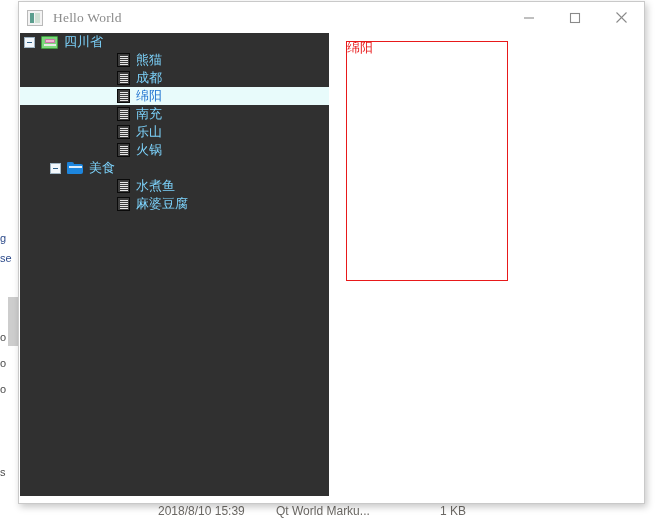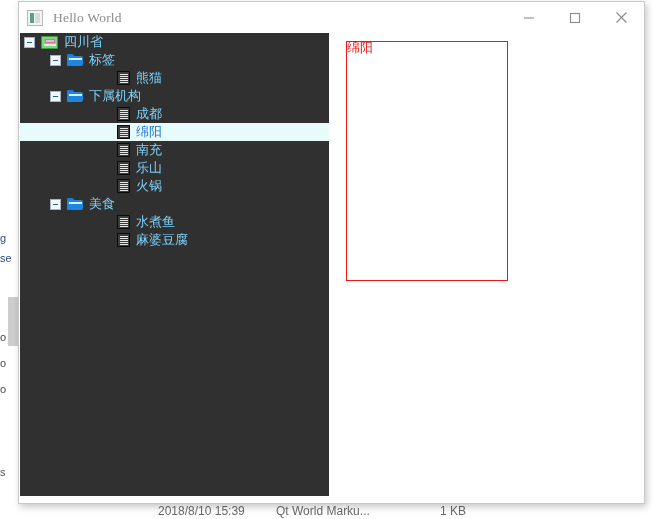--- a/index.html
+++ b/index.html
@@ -335,134 +335,110 @@
         <div class="expander"></div>
         <div class="gap6"></div>
         <div class="ico-drive">
             <div class="slot"></div>
             <div class="line"></div>
           </div>
         <div class="gap6"></div>
         <span class="tree-label">四川省</span>
       </div>
 
+
+      <div class="tree-row">
+        <div class="spacer" style="width:97px;"></div>
+        <div class="ico-doc">
+            <i></i>
+            <i></i>
+            <i></i>
+            <i></i>
+            <i></i>
+          </div>
+        <div class="gap6"></div>
+        <span class="tree-label">熊猫</span>
+      </div>
+
+
+      <div class="tree-row">
+        <div class="spacer" style="width:97px;"></div>
+        <div class="ico-doc">
+            <i></i>
+            <i></i>
+            <i></i>
+            <i></i>
+            <i></i>
+          </div>
+        <div class="gap6"></div>
+        <span class="tree-label">成都</span>
+      </div>
+
+      <div class="tree-row selected">
+        <div class="spacer" style="width:97px;"></div>
+        <div class="ico-doc">
+            <i></i>
+            <i></i>
+            <i></i>
+            <i></i>
+            <i></i>
+          </div>
+        <div class="gap6"></div>
+        <span class="tree-label">绵阳</span>
+      </div>
+
+      <div class="tree-row">
+        <div class="spacer" style="width:97px;"></div>
+        <div class="ico-doc">
+            <i></i>
+            <i></i>
+            <i></i>
+            <i></i>
+            <i></i>
+          </div>
+        <div class="gap6"></div>
+        <span class="tree-label">南充</span>
+      </div>
+
+      <div class="tree-row">
+        <div class="spacer" style="width:97px;"></div>
+        <div class="ico-doc">
+            <i></i>
+            <i></i>
+            <i></i>
+            <i></i>
+            <i></i>
+          </div>
+        <div class="gap6"></div>
+        <span class="tree-label">乐山</span>
+      </div>
+
+      <div class="tree-row">
+        <div class="spacer" style="width:97px;"></div>
+        <div class="ico-doc">
+            <i></i>
+            <i></i>
+            <i></i>
+            <i></i>
+            <i></i>
+          </div>
+        <div class="gap6"></div>
+        <span class="tree-label">火锅</span>
+      </div>
+
       <div class="tree-row">
         <div class="spacer" style="width:30px;"></div>
         <div class="expander"></div>
         <div class="gap6"></div>
         <div class="ico-folder">
             <div class="tab"></div>
             <div class="body"></div>
             <div class="lip"></div>
           </div>
         <div class="gap6"></div>
-        <span class="tree-label">标签</span>
-      </div>
-
-      <div class="tree-row">
-        <div class="spacer" style="width:97px;"></div>
-        <div class="ico-doc">
-            <i></i>
-            <i></i>
-            <i></i>
-            <i></i>
-            <i></i>
-          </div>
-        <div class="gap6"></div>
-        <span class="tree-label">熊猫</span>
-      </div>
-
-      <div class="tree-row">
-        <div class="spacer" style="width:30px;"></div>
-        <div class="expander"></div>
-        <div class="gap6"></div>
-        <div class="ico-folder">
-            <div class="tab"></div>
-            <div class="body"></div>
-            <div class="lip"></div>
-          </div>
-        <div class="gap6"></div>
-        <span class="tree-label">下属机构</span>
-      </div>
-
-      <div class="tree-row">
-        <div class="spacer" style="width:97px;"></div>
-        <div class="ico-doc">
-            <i></i>
-            <i></i>
-            <i></i>
-            <i></i>
-            <i></i>
-          </div>
-        <div class="gap6"></div>
-        <span class="tree-label">成都</span>
-      </div>
-
-      <div class="tree-row selected">
-        <div class="spacer" style="width:97px;"></div>
-        <div class="ico-doc">
-            <i></i>
-            <i></i>
-            <i></i>
-            <i></i>
-            <i></i>
-          </div>
-        <div class="gap6"></div>
-        <span class="tree-label">绵阳</span>
-      </div>
-
-      <div class="tree-row">
-        <div class="spacer" style="width:97px;"></div>
-        <div class="ico-doc">
-            <i></i>
-            <i></i>
-            <i></i>
-            <i></i>
-            <i></i>
-          </div>
-        <div class="gap6"></div>
-        <span class="tree-label">南充</span>
-      </div>
-
-      <div class="tree-row">
-        <div class="spacer" style="width:97px;"></div>
-        <div class="ico-doc">
-            <i></i>
-            <i></i>
-            <i></i>
-            <i></i>
-            <i></i>
-          </div>
-        <div class="gap6"></div>
-        <span class="tree-label">乐山</span>
-      </div>
-
-      <div class="tree-row">
-        <div class="spacer" style="width:97px;"></div>
-        <div class="ico-doc">
-            <i></i>
-            <i></i>
-            <i></i>
-            <i></i>
-            <i></i>
-          </div>
-        <div class="gap6"></div>
-        <span class="tree-label">火锅</span>
-      </div>
-
-      <div class="tree-row">
-        <div class="spacer" style="width:30px;"></div>
-        <div class="expander"></div>
-        <div class="gap6"></div>
-        <div class="ico-folder">
-            <div class="tab"></div>
-            <div class="body"></div>
-            <div class="lip"></div>
-          </div>
-        <div class="gap6"></div>
         <span class="tree-label">美食</span>
       </div>
 
       <div class="tree-row">
         <div class="spacer" style="width:97px;"></div>
         <div class="ico-doc">
             <i></i>
             <i></i>
             <i></i>
             <i></i>

